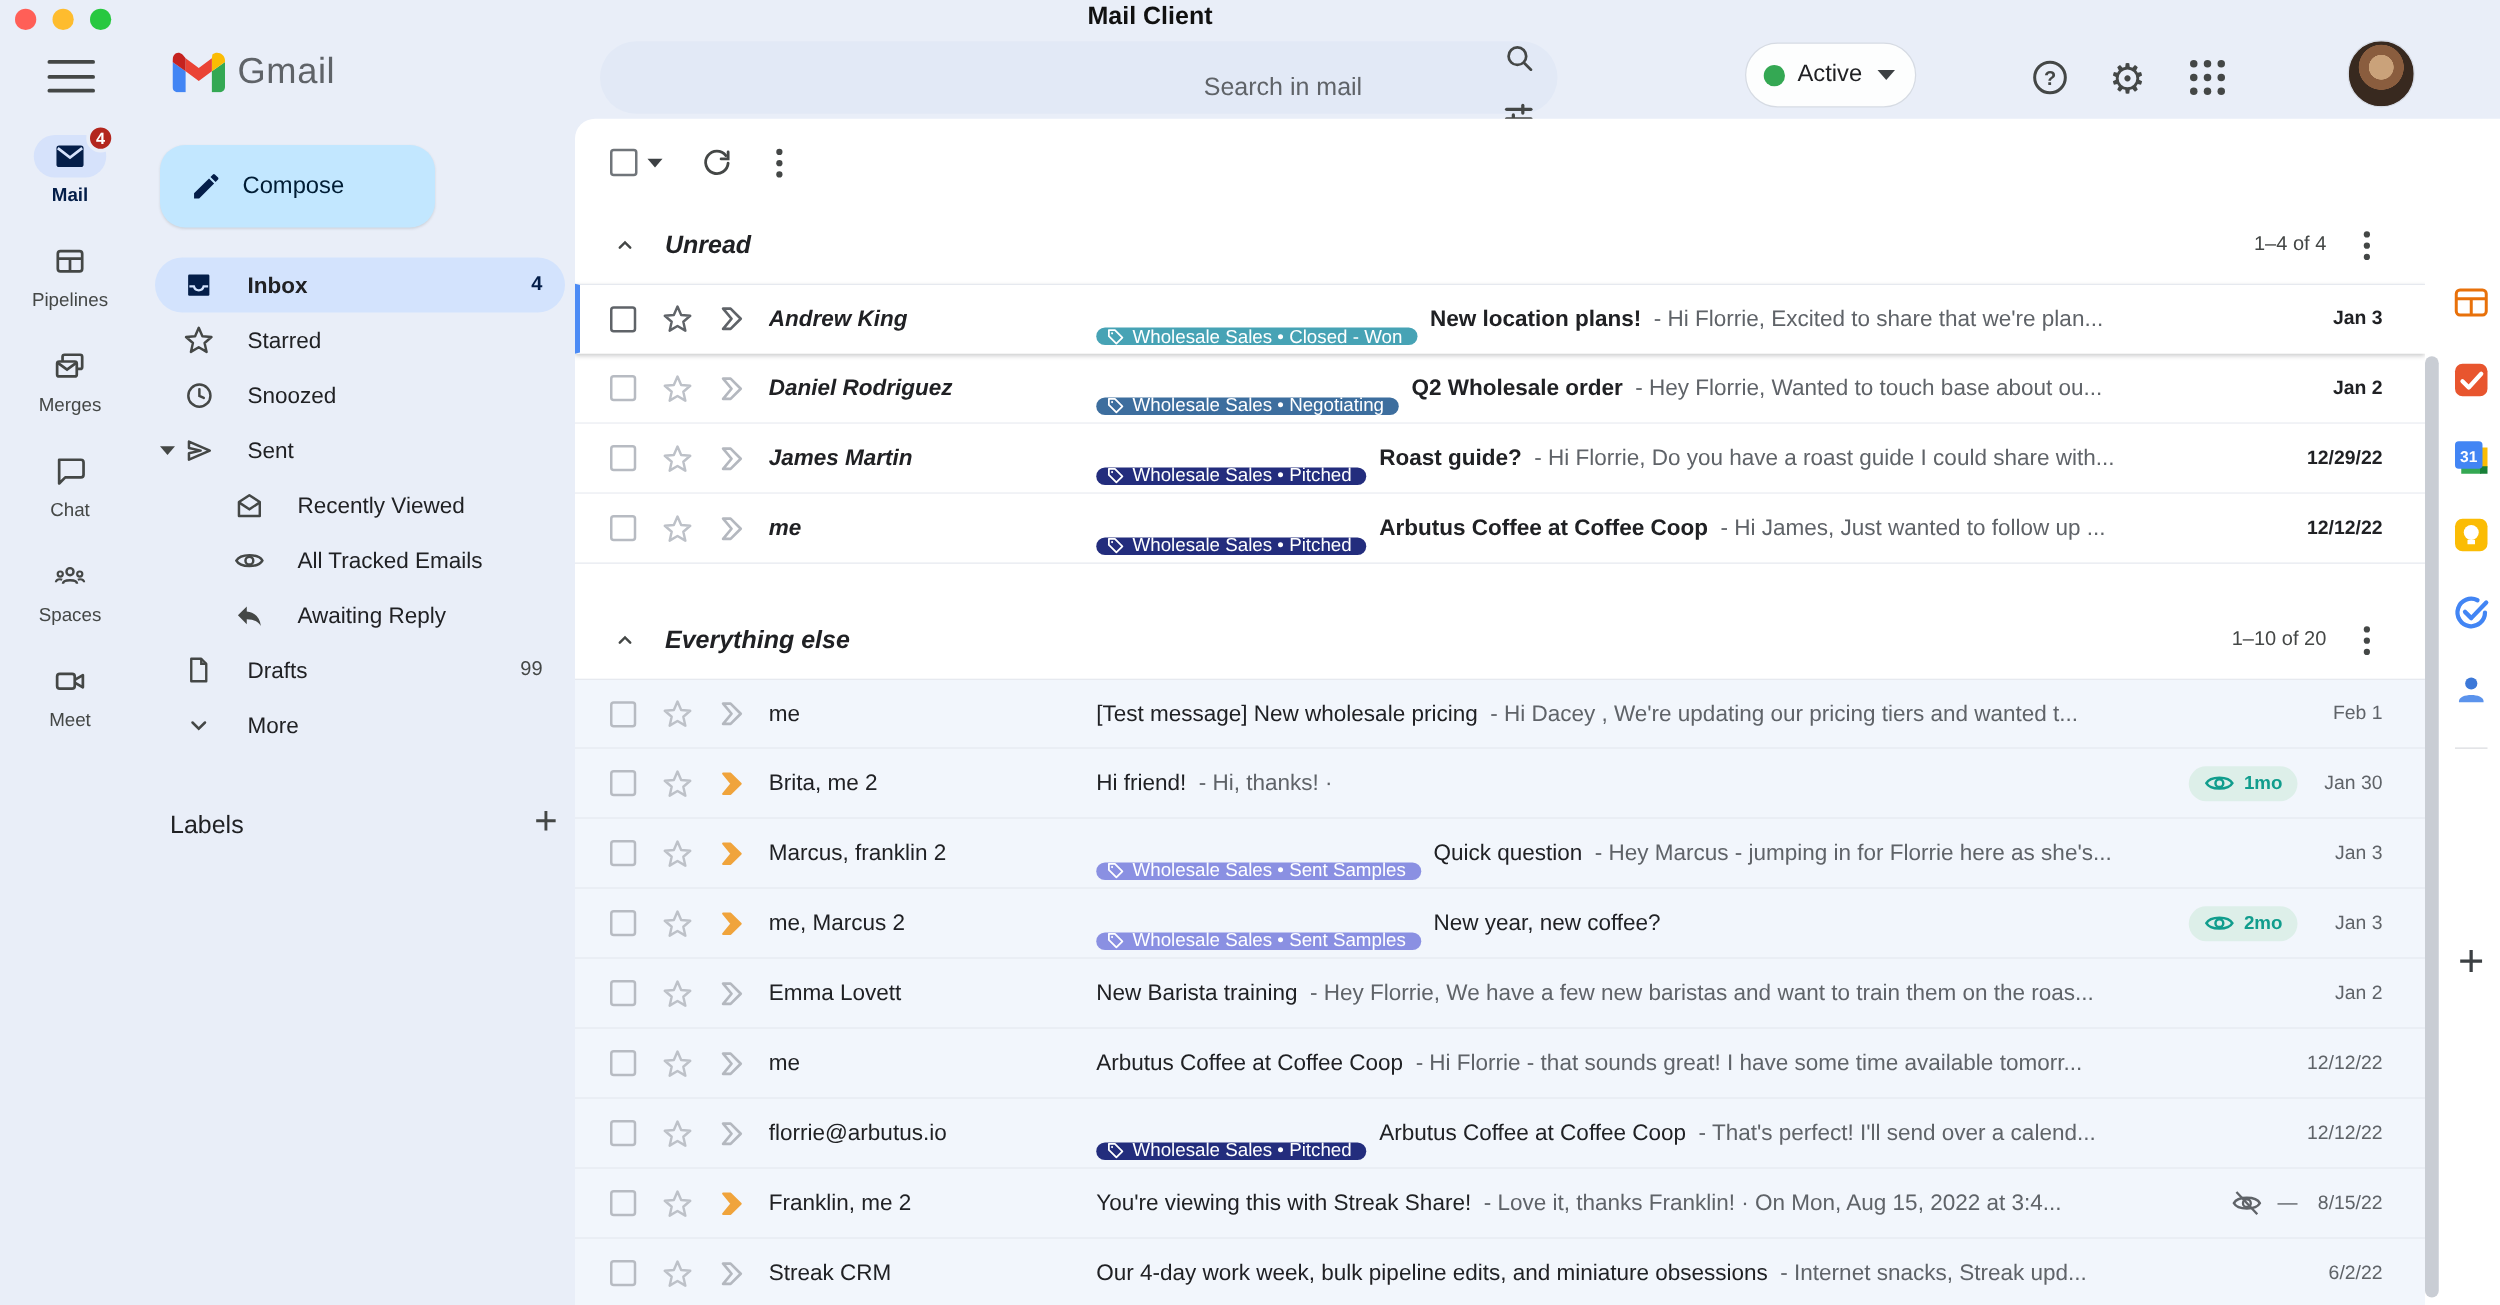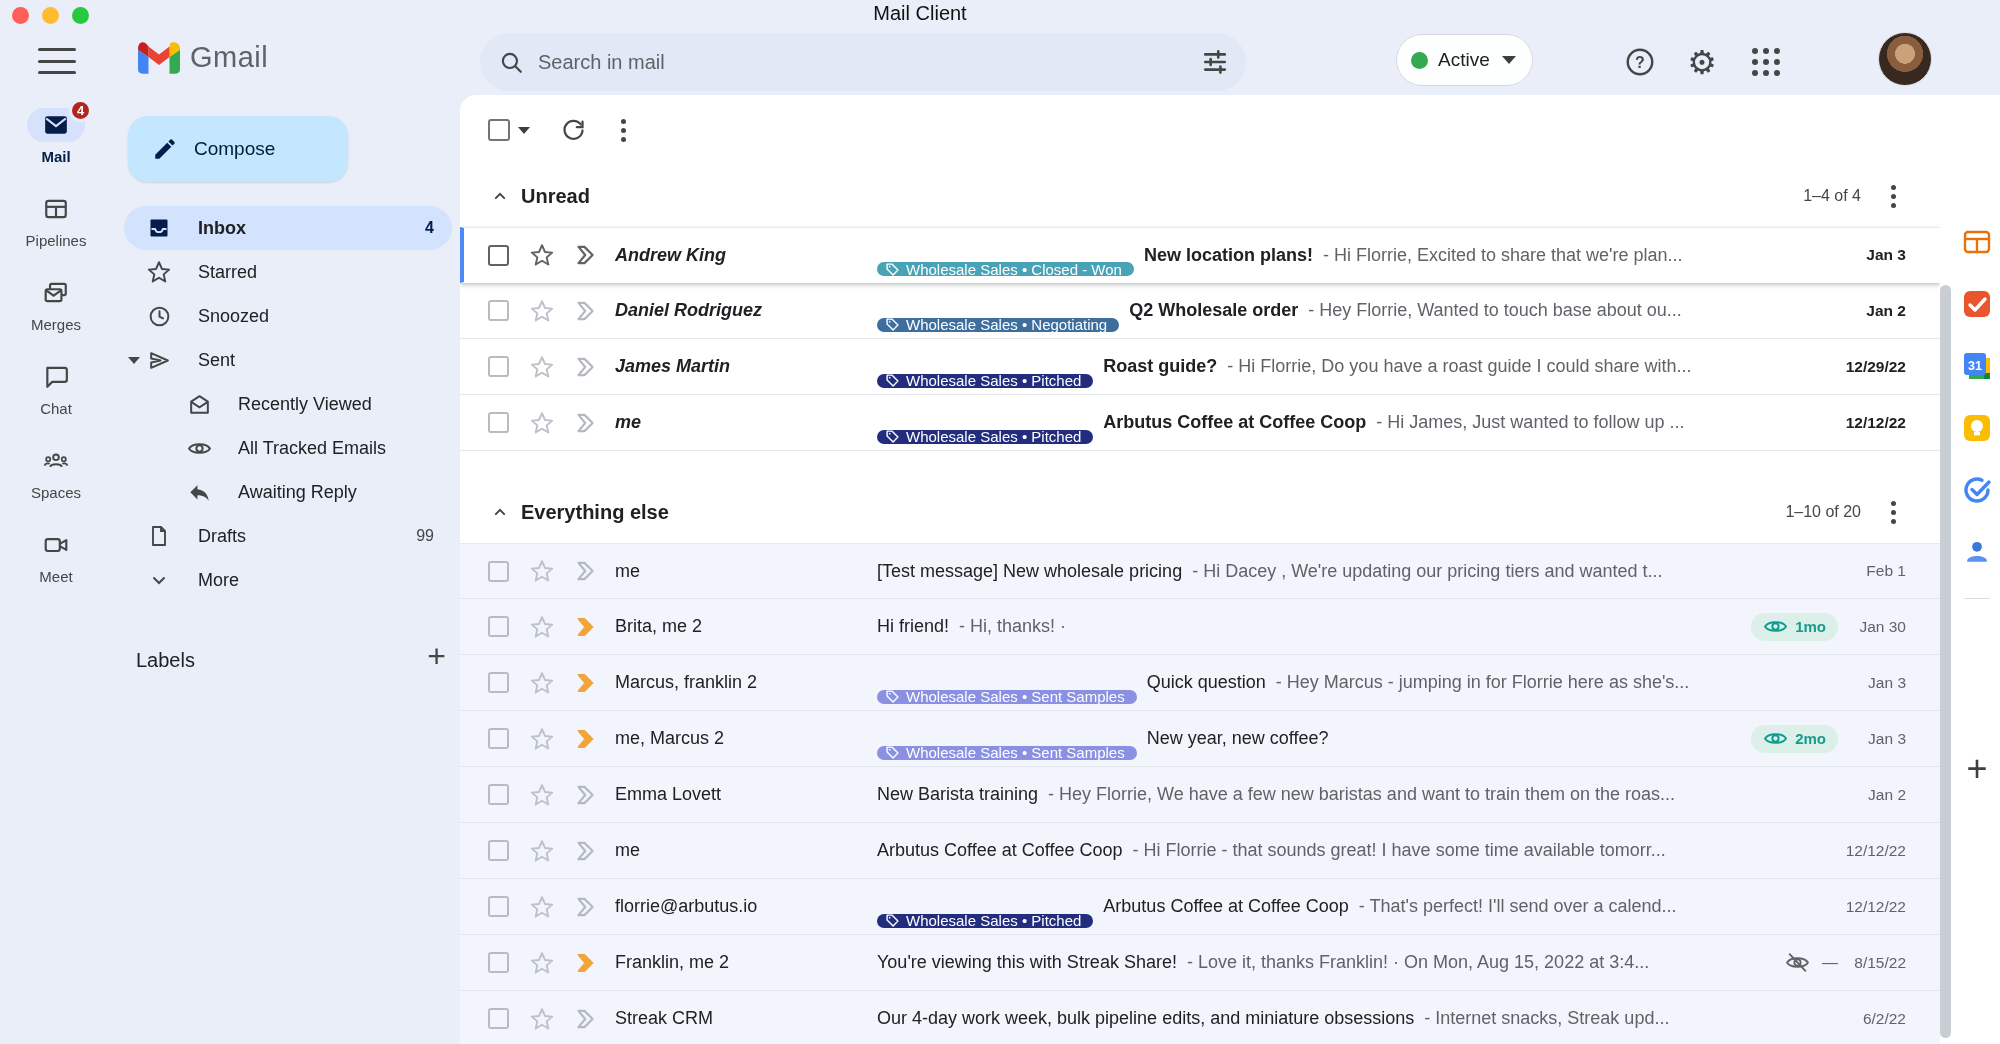--- a/index.html
+++ b/index.html
@@ -7,31 +7,31 @@
   body {
     font-family: "Liberation Sans", "DejaVu Sans", sans-serif;
     background:#e9eef8; color:#202124; position:relative;
   }
   
   .titlebar { position:absolute; top:0; left:0; right:0; height:28px; }
   .traffic { position:absolute; left:12px; top:7px; display:flex; gap:13px; }
   .traffic span { width:17px; height:17px; border-radius:50%; display:block; }
   .tl-red{background:#ff5f57;} .tl-yellow{background:#febc2e;} .tl-green{background:#28c840;}
   .win-title { position:absolute; top:2px; left:46%; transform:translateX(-50%);
-    font-size:20px; font-weight:normal; color:#111; white-space:nowrap; }
+    font-size:20px; font-weight:bold; color:#111; white-space:nowrap; }
 
   
   .app-header { position:absolute; top:26px; left:0; right:0; height:70px; }
   .hamburger { position:absolute; left:38px; top:22px; width:38px; height:26px;
     display:flex; flex-direction:column; justify-content:space-between; cursor:pointer; }
   .hamburger i { display:block; height:3px; background:#444746; border-radius:2px; }
   .gmail-logo { position:absolute; left:138px; top:14px; display:flex; align-items:center; gap:10px; }
   .gmail-logo .word { font-size:29px; color:#5f6368; letter-spacing:.5px; }
   .search { position:absolute; left:480px; top:7px; width:766px; height:58px;
-    background:#e2e9f6; border-radius:29px; display:flex; align-items:center; padding:0 18px; }
+    background:#e2e9f6; border-radius:29px; display:flex; align-items:flex-end; padding:0 18px;flex-direction:column; }
   .search input { flex:1; border:none; outline:none; background:transparent;
     font-size:20px; color:#3c4043; font-family:inherit; margin-left:14px; }
   .search input::placeholder { color:#5f6368; opacity:1; }
   .status-pill { position:absolute; left:1396px; top:8px; height:52px; padding:0 16px 0 14px;
     background:#fdfefe; border:1px solid #d6dbe3; border-radius:26px;
     display:flex; align-items:center; gap:10px; cursor:pointer; }
   .status-dot { width:17px; height:17px; border-radius:50%; background:#34a853; }
   .status-label { font-size:19px; color:#202124; }
   .caret-down { width:0; height:0; border-left:7px solid transparent; border-right:7px solid transparent;
     border-top:8px solid #3c4043; margin-left:2px; }
@@ -88,21 +88,21 @@
   .toolbar { height:70px; display:flex; align-items:center; padding-left:28px; }
   .cb { width:22px; height:22px; border:2px solid #70757a; border-radius:3px; cursor:pointer; }
   .toolbar .caret-down { border-top-width:7px; border-left-width:6px; border-right-width:6px; margin-left:8px; cursor:pointer; }
   .tool-refresh { margin-left:30px; cursor:pointer; color:#444746; }
   .dots-v { margin-left:34px; display:flex; flex-direction:column; gap:4px; cursor:pointer; }
   .dots-v b { width:5px; height:5px; border-radius:50%; background:#444746; }
 
   .section-header { height:62px; display:flex; align-items:center; padding-left:30px; }
   .section-header.second { margin-top:30px; }
   .sec-chevron { color:#444746; cursor:pointer; display:flex; }
-  .sec-title { margin-left:11px; font-size:20px; font-weight:bold; color:#202124; }
+  .sec-title { margin-left:22px; font-size:20px; font-weight:bold; color:#202124;font-style:italic; }
   .sec-range { margin-left:auto; font-size:16px; color:#444746; }
   .section-header .dots-v { margin:0 44px 0 30px; }
 
   .row { height:56px; display:flex; align-items:center; padding-left:28px;
     border-bottom:1px solid #e6e9ef; cursor:pointer; background:#fff; position:relative; }
   .row.read { background:#f2f6fc; border-bottom-color:#e2e6ee; }
   .row.first { border-top:1px solid #e6e9ef; }
   .row.hovered { border-left:4px solid #4c8bf5; padding-left:24px;
     box-shadow:0 2px 4px rgba(60,64,67,.3); z-index:2; border-bottom-color:transparent; }
   .row .cb { width:21px; height:21px; border-color:#b7bbc2; flex-shrink:0; }

